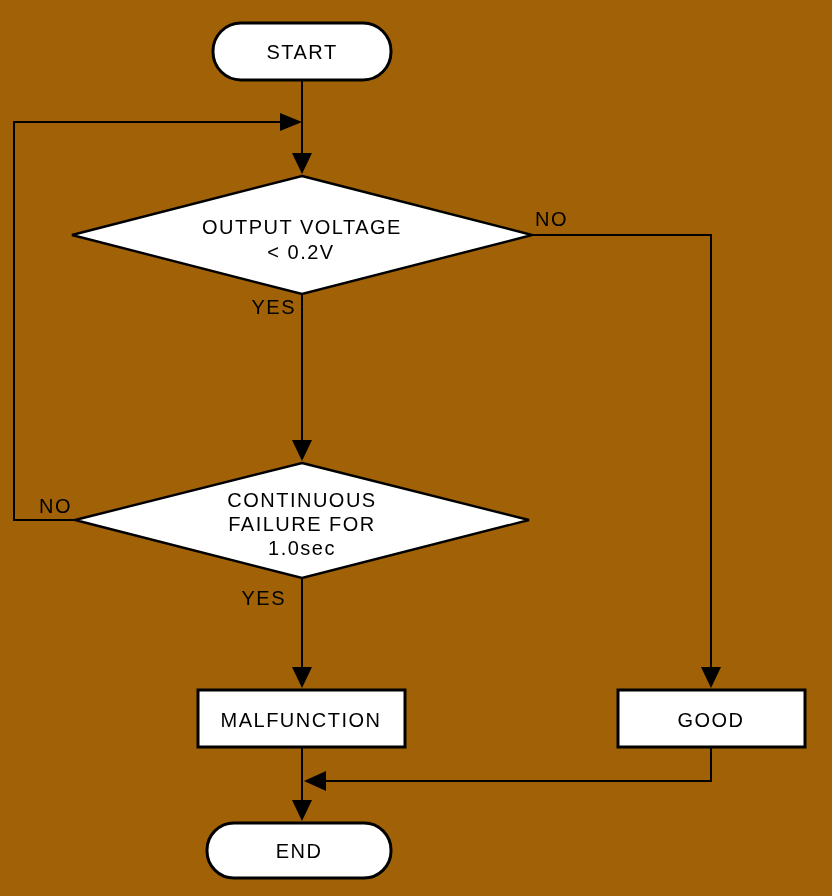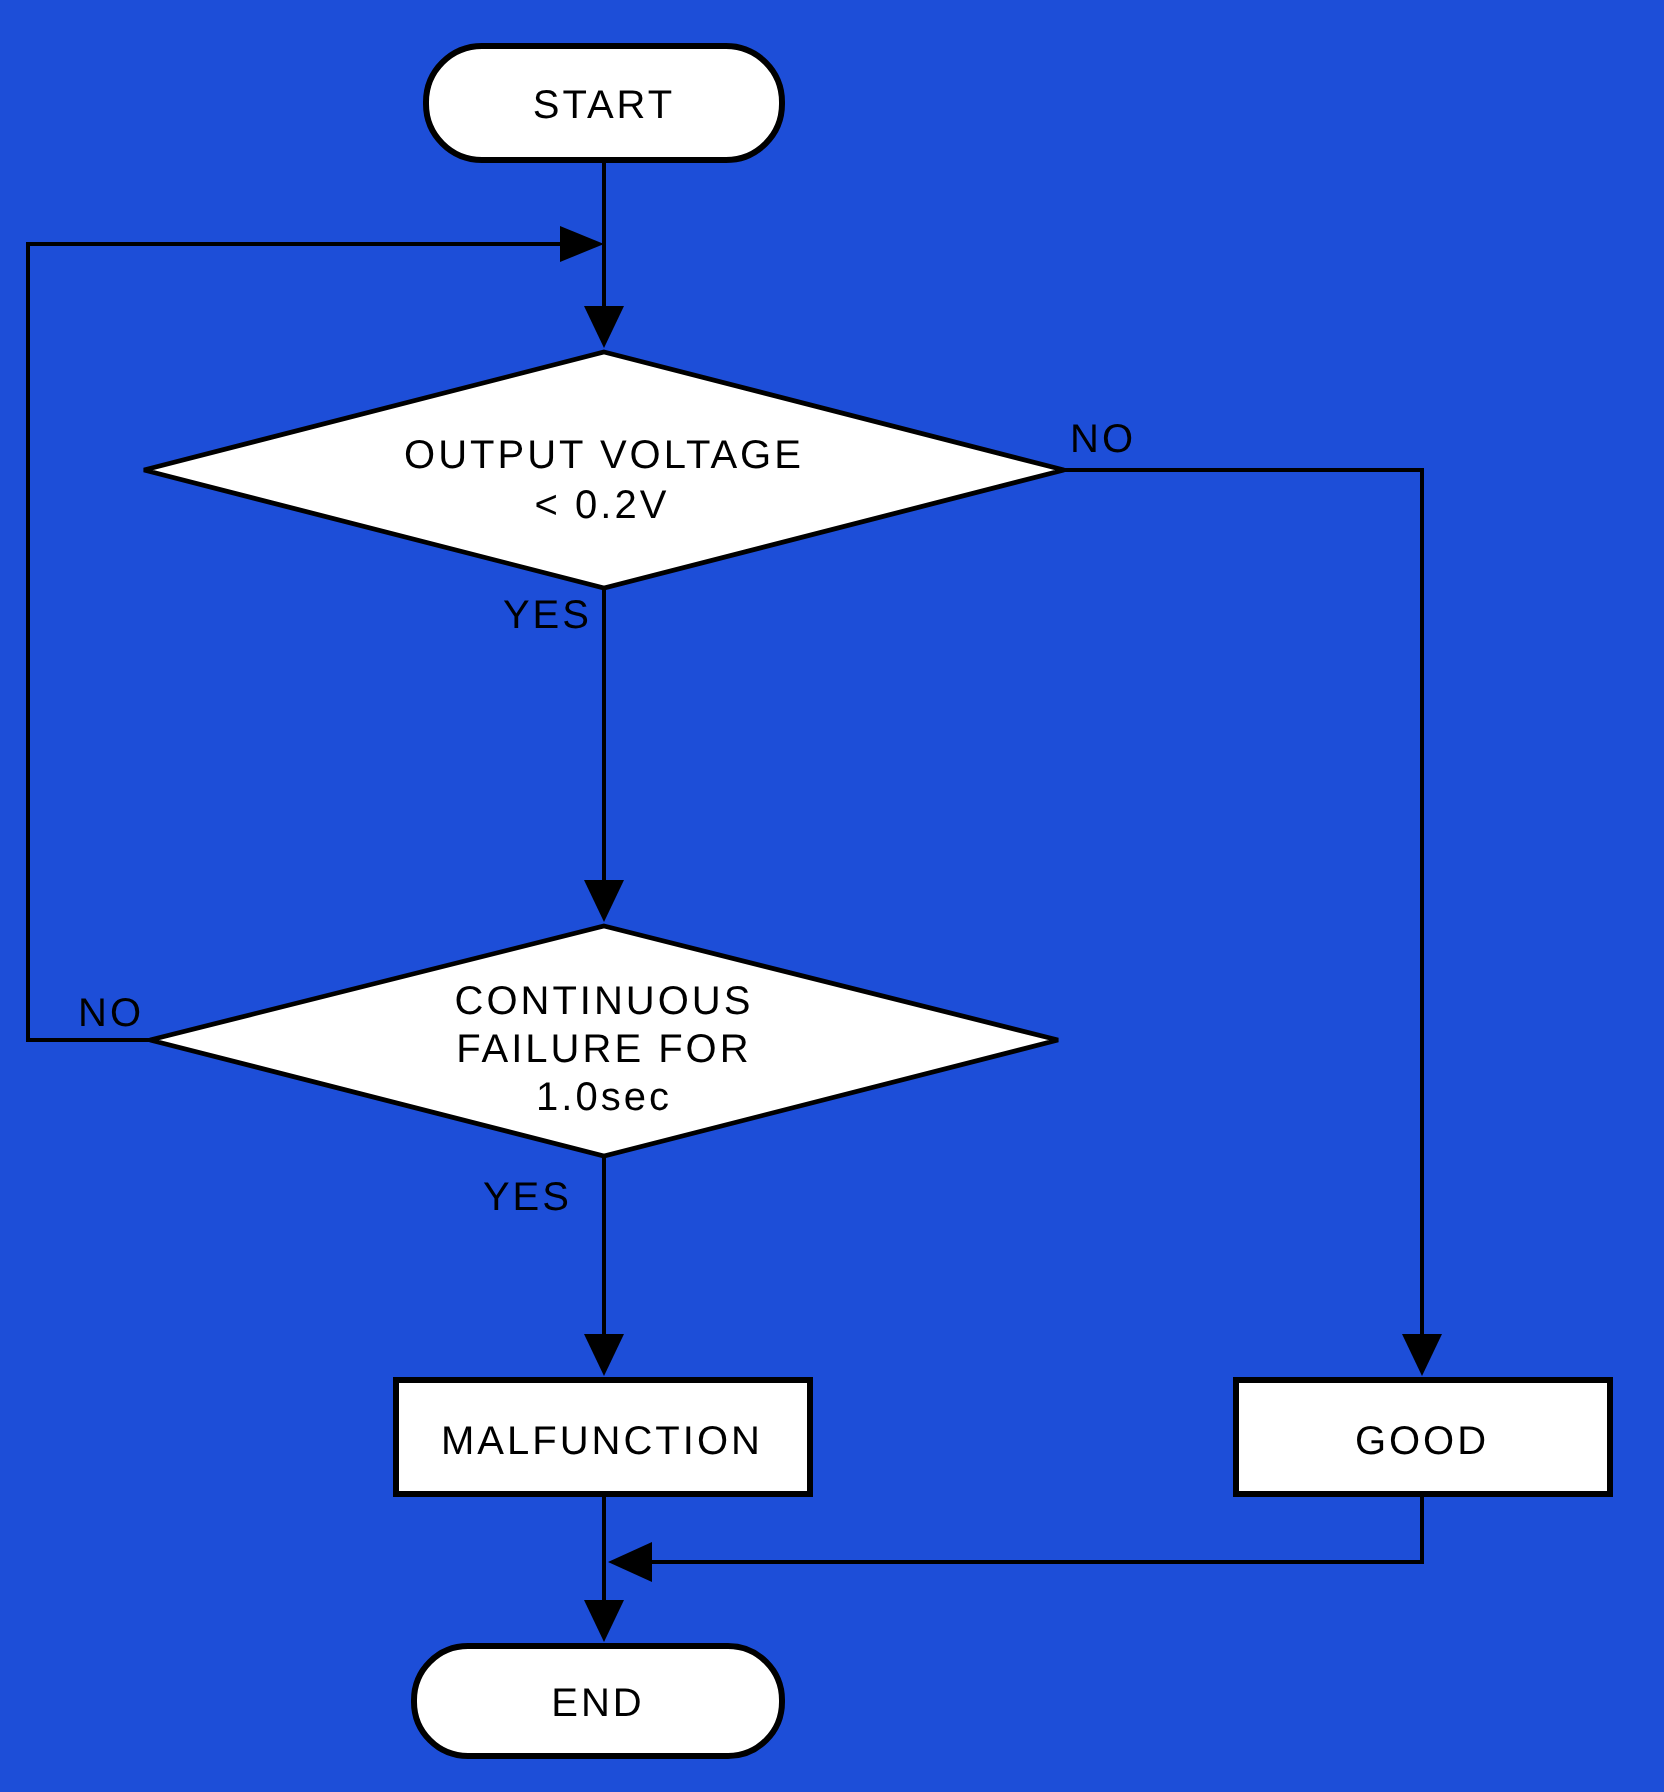--- a/index.html
+++ b/index.html
@@ -4,21 +4,21 @@
 <style>
   html, body {
     margin: 0;
     padding: 0;
     background: #ffffff;
   }
   .figure {
     position: relative;
     width: 832px;
     height: 896px;
-    background: #1d4ed8;
+    background: #a16207;
     overflow: hidden;
   }
   svg { display: block; }
   .edge {
     stroke: #000000;
     stroke-width: 2;
     fill: none;
   }
   .arrowhead {
     fill: #000000;

